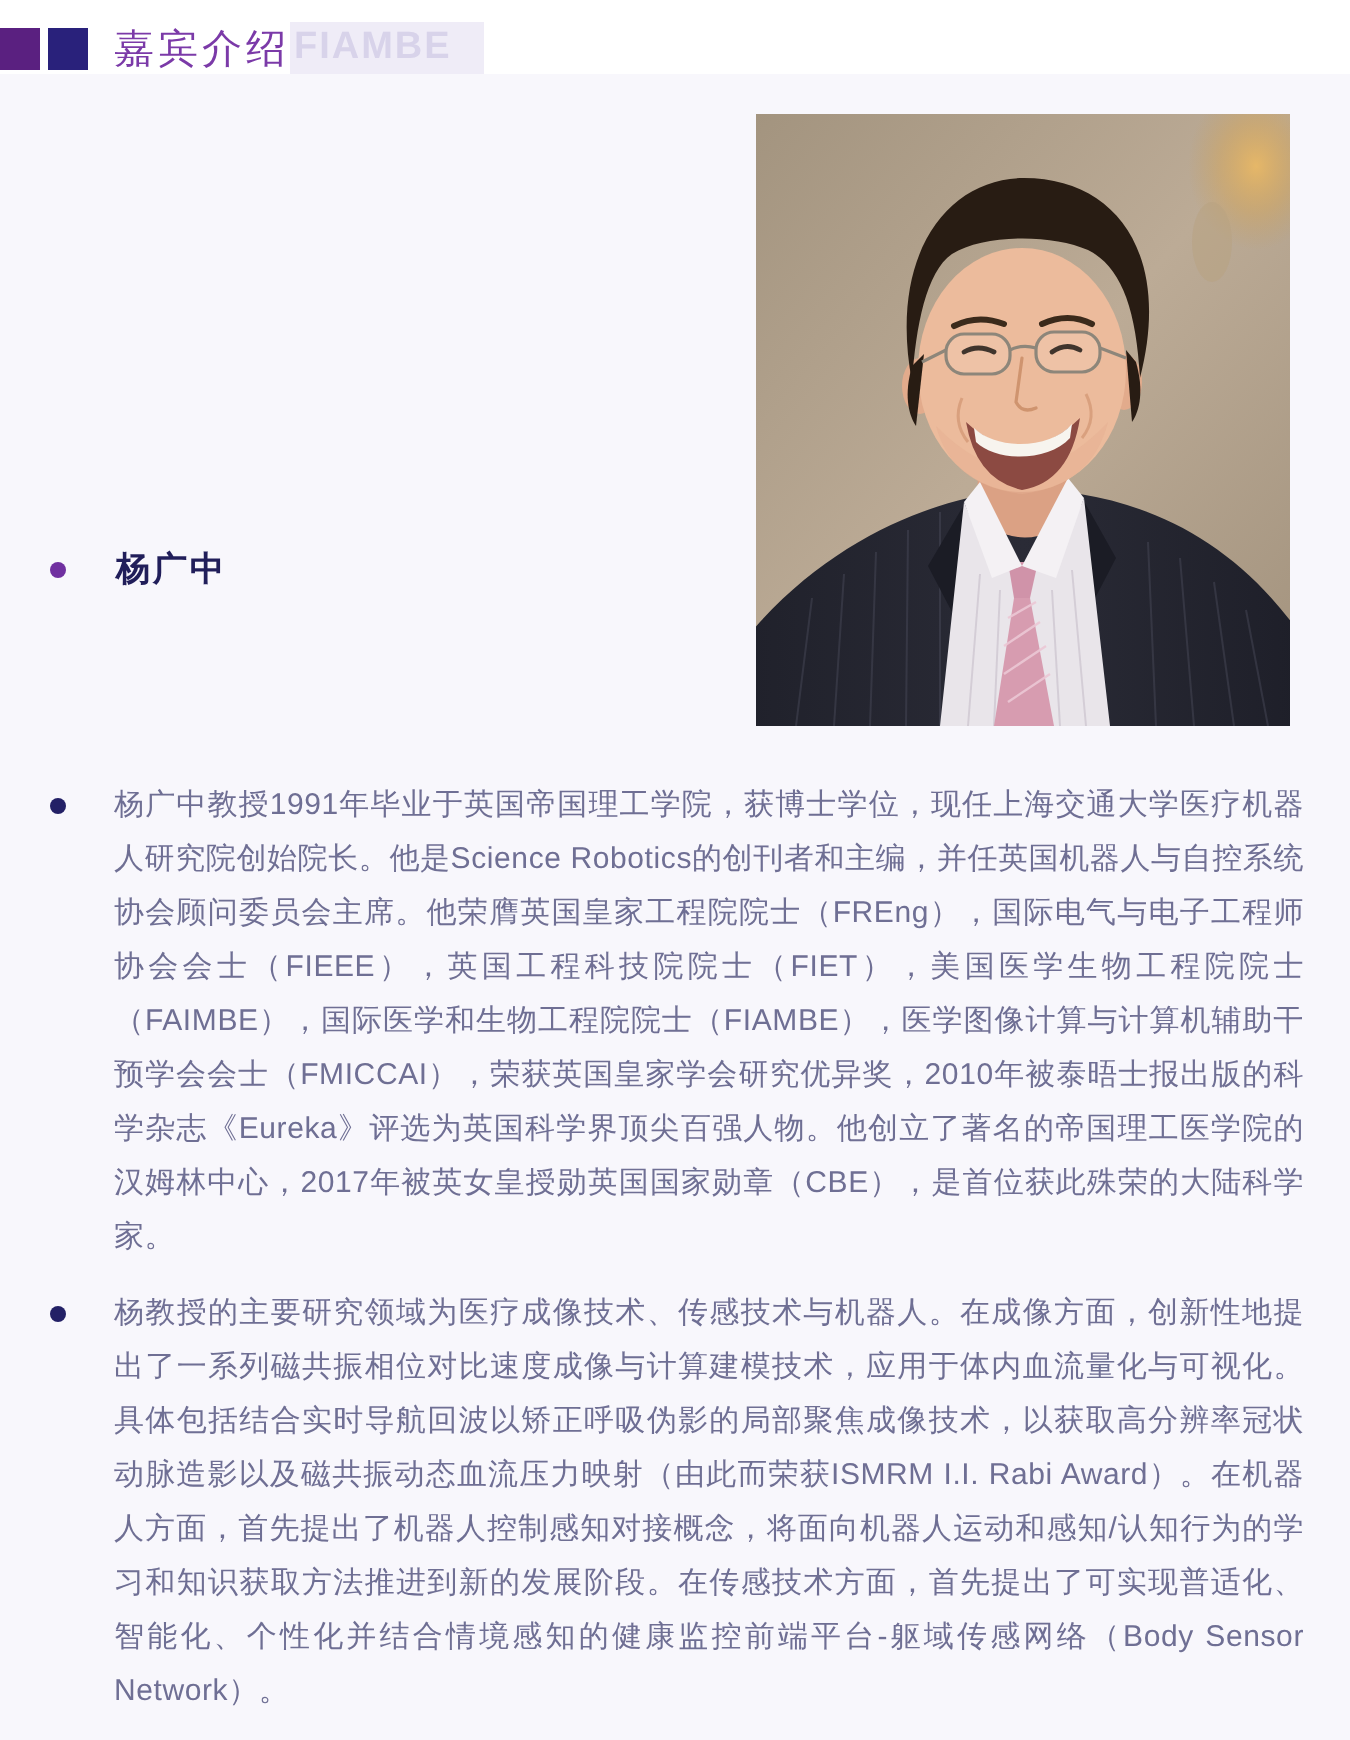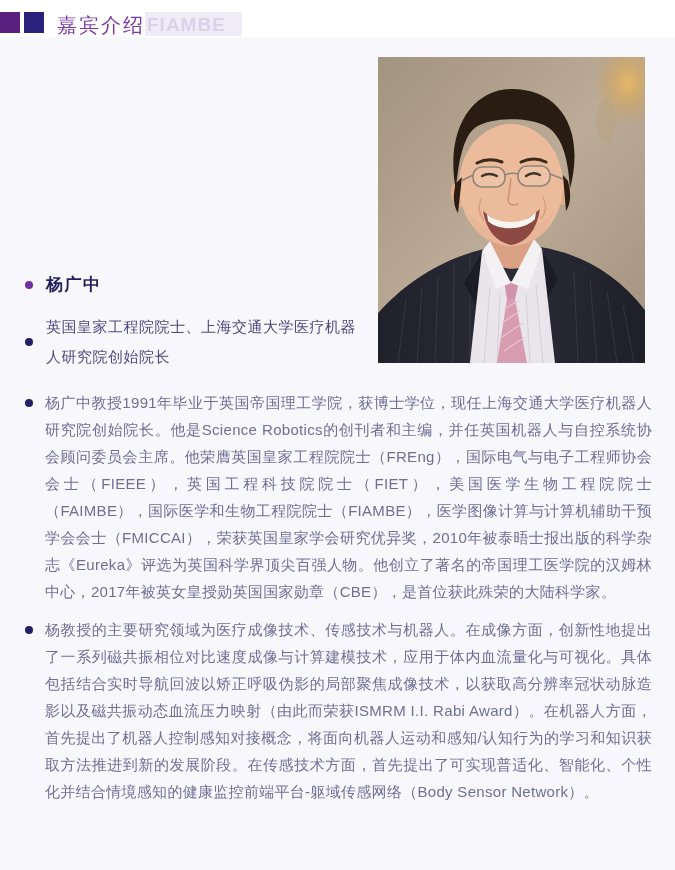--- a/index.html
+++ b/index.html
@@ -1,37 +1,37 @@
 <!DOCTYPE html>
 <html><head>
 <meta charset="utf-8">
 <style>
   * { margin:0; padding:0; box-sizing:border-box; }
   html,body { background:#ffffff; }
   body { font-family:"Liberation Sans","DejaVu Sans",sans-serif; }
   .page { position:relative; width:675px; height:870px; background:#ffffff; overflow:hidden; }
 
   
-  .header { position:absolute; top:12px; left:0; height:24px; display:flex; }
+  .header { position:absolute; top:12px; left:0; height:24px; display:flex; align-items:center; }
   .sq { width:20px; height:21px; }
   .sq-purple { background:#5a2080; }
   .sq-navy { background:#29217b; margin-left:4px; }
   .title-cn { margin-left:13px; font-size:20px; color:#7b3aa8; letter-spacing:2px; white-space:nowrap; }
   .title-en { font-size:19px; font-weight:bold; color:#d8d3ea; background:#efecf7; padding:2px 16px 2px 2px; letter-spacing:1px; white-space:nowrap; }
 
   
   .content { position:absolute; top:37px; left:0; right:0; bottom:0; background:#f8f7fc; }
 
   
   .photo { position:absolute; left:378px; top:20px; width:267px; height:306px; overflow:hidden; }
   .photo svg { display:block; }
 
   
   .intro { position:absolute; left:25px; top:236px; width:345px; }
-  .row { display:flex; }
+  .row { display:flex;gap:12px; }
   .dot { flex:0 0 8px; width:8px; height:8px; border-radius:50%; }
   .dot-purple { background:#7030a0; }
   .dot-navy { background:#232066; }
   .name-row { align-items:center; margin-bottom:16px; }
   .name { margin-left:13px; font-size:17px; font-weight:bold; color:#211e5a; letter-spacing:1.5px; }
   .subtitle-row { align-items:center; }
   .subtitle { margin-left:13px; width:318px; font-size:15px; color:#4e4c7d; line-height:30px; letter-spacing:0.5px; }
 
   
   .bio { position:absolute; left:25px; top:352px; right:23px; }
@@ -156,24 +156,20 @@
         <path d="M105,154 Q133,180 162,152 Q157,184 133,188 Q110,183 105,154 Z" fill="#8c4a42"></path>
         <path d="M109,157 C120,168 147,168 158,155 L157,162 C146,174 120,174 110,164 Z" fill="#f7f4ee"></path>
       </svg>
     </div>
 
     <div class="intro">
       <div class="row name-row">
         <span class="dot dot-purple"></span>
         <span class="name">杨广中</span>
       </div>
-      <div class="row subtitle-row">
-        <span class="dot dot-navy"></span>
-        <span class="subtitle">英国皇家工程院院士、上海交通大学医疗机器人研究院创始院长</span>
-      </div>
     </div>
 
     <div class="bio">
       <div class="row bio-row">
         <span class="dot dot-navy"></span>
         <p class="bio-text">杨广中教授1991年毕业于英国帝国理工学院，获博士学位，现任上海交通大学医疗机器人研究院创始院长。他是Science Robotics的创刊者和主编，并任英国机器人与自控系统协会顾问委员会主席。他荣膺英国皇家工程院院士（FREng），国际电气与电子工程师协会会士（FIEEE），英国工程科技院院士（FIET），美国医学生物工程院院士（FAIMBE），国际医学和生物工程院院士（FIAMBE），医学图像计算与计算机辅助干预学会会士（FMICCAI），荣获英国皇家学会研究优异奖，2010年被泰晤士报出版的科学杂志《Eureka》评选为英国科学界顶尖百强人物。他创立了著名的帝国理工医学院的汉姆林中心，2017年被英女皇授勋英国国家勋章（CBE），是首位获此殊荣的大陆科学家。</p>
       </div>
       <div class="row bio-row">
         <span class="dot dot-navy"></span>
         <p class="bio-text">杨教授的主要研究领域为医疗成像技术、传感技术与机器人。在成像方面，创新性地提出了一系列磁共振相位对比速度成像与计算建模技术，应用于体内血流量化与可视化。具体包括结合实时导航回波以矫正呼吸伪影的局部聚焦成像技术，以获取高分辨率冠状动脉造影以及磁共振动态血流压力映射（由此而荣获ISMRM I.I. Rabi Award）。在机器人方面，首先提出了机器人控制感知对接概念，将面向机器人运动和感知/认知行为的学习和知识获取方法推进到新的发展阶段。在传感技术方面，首先提出了可实现普适化、智能化、个性化并结合情境感知的健康监控前端平台-躯域传感网络（Body Sensor Network）。</p>

